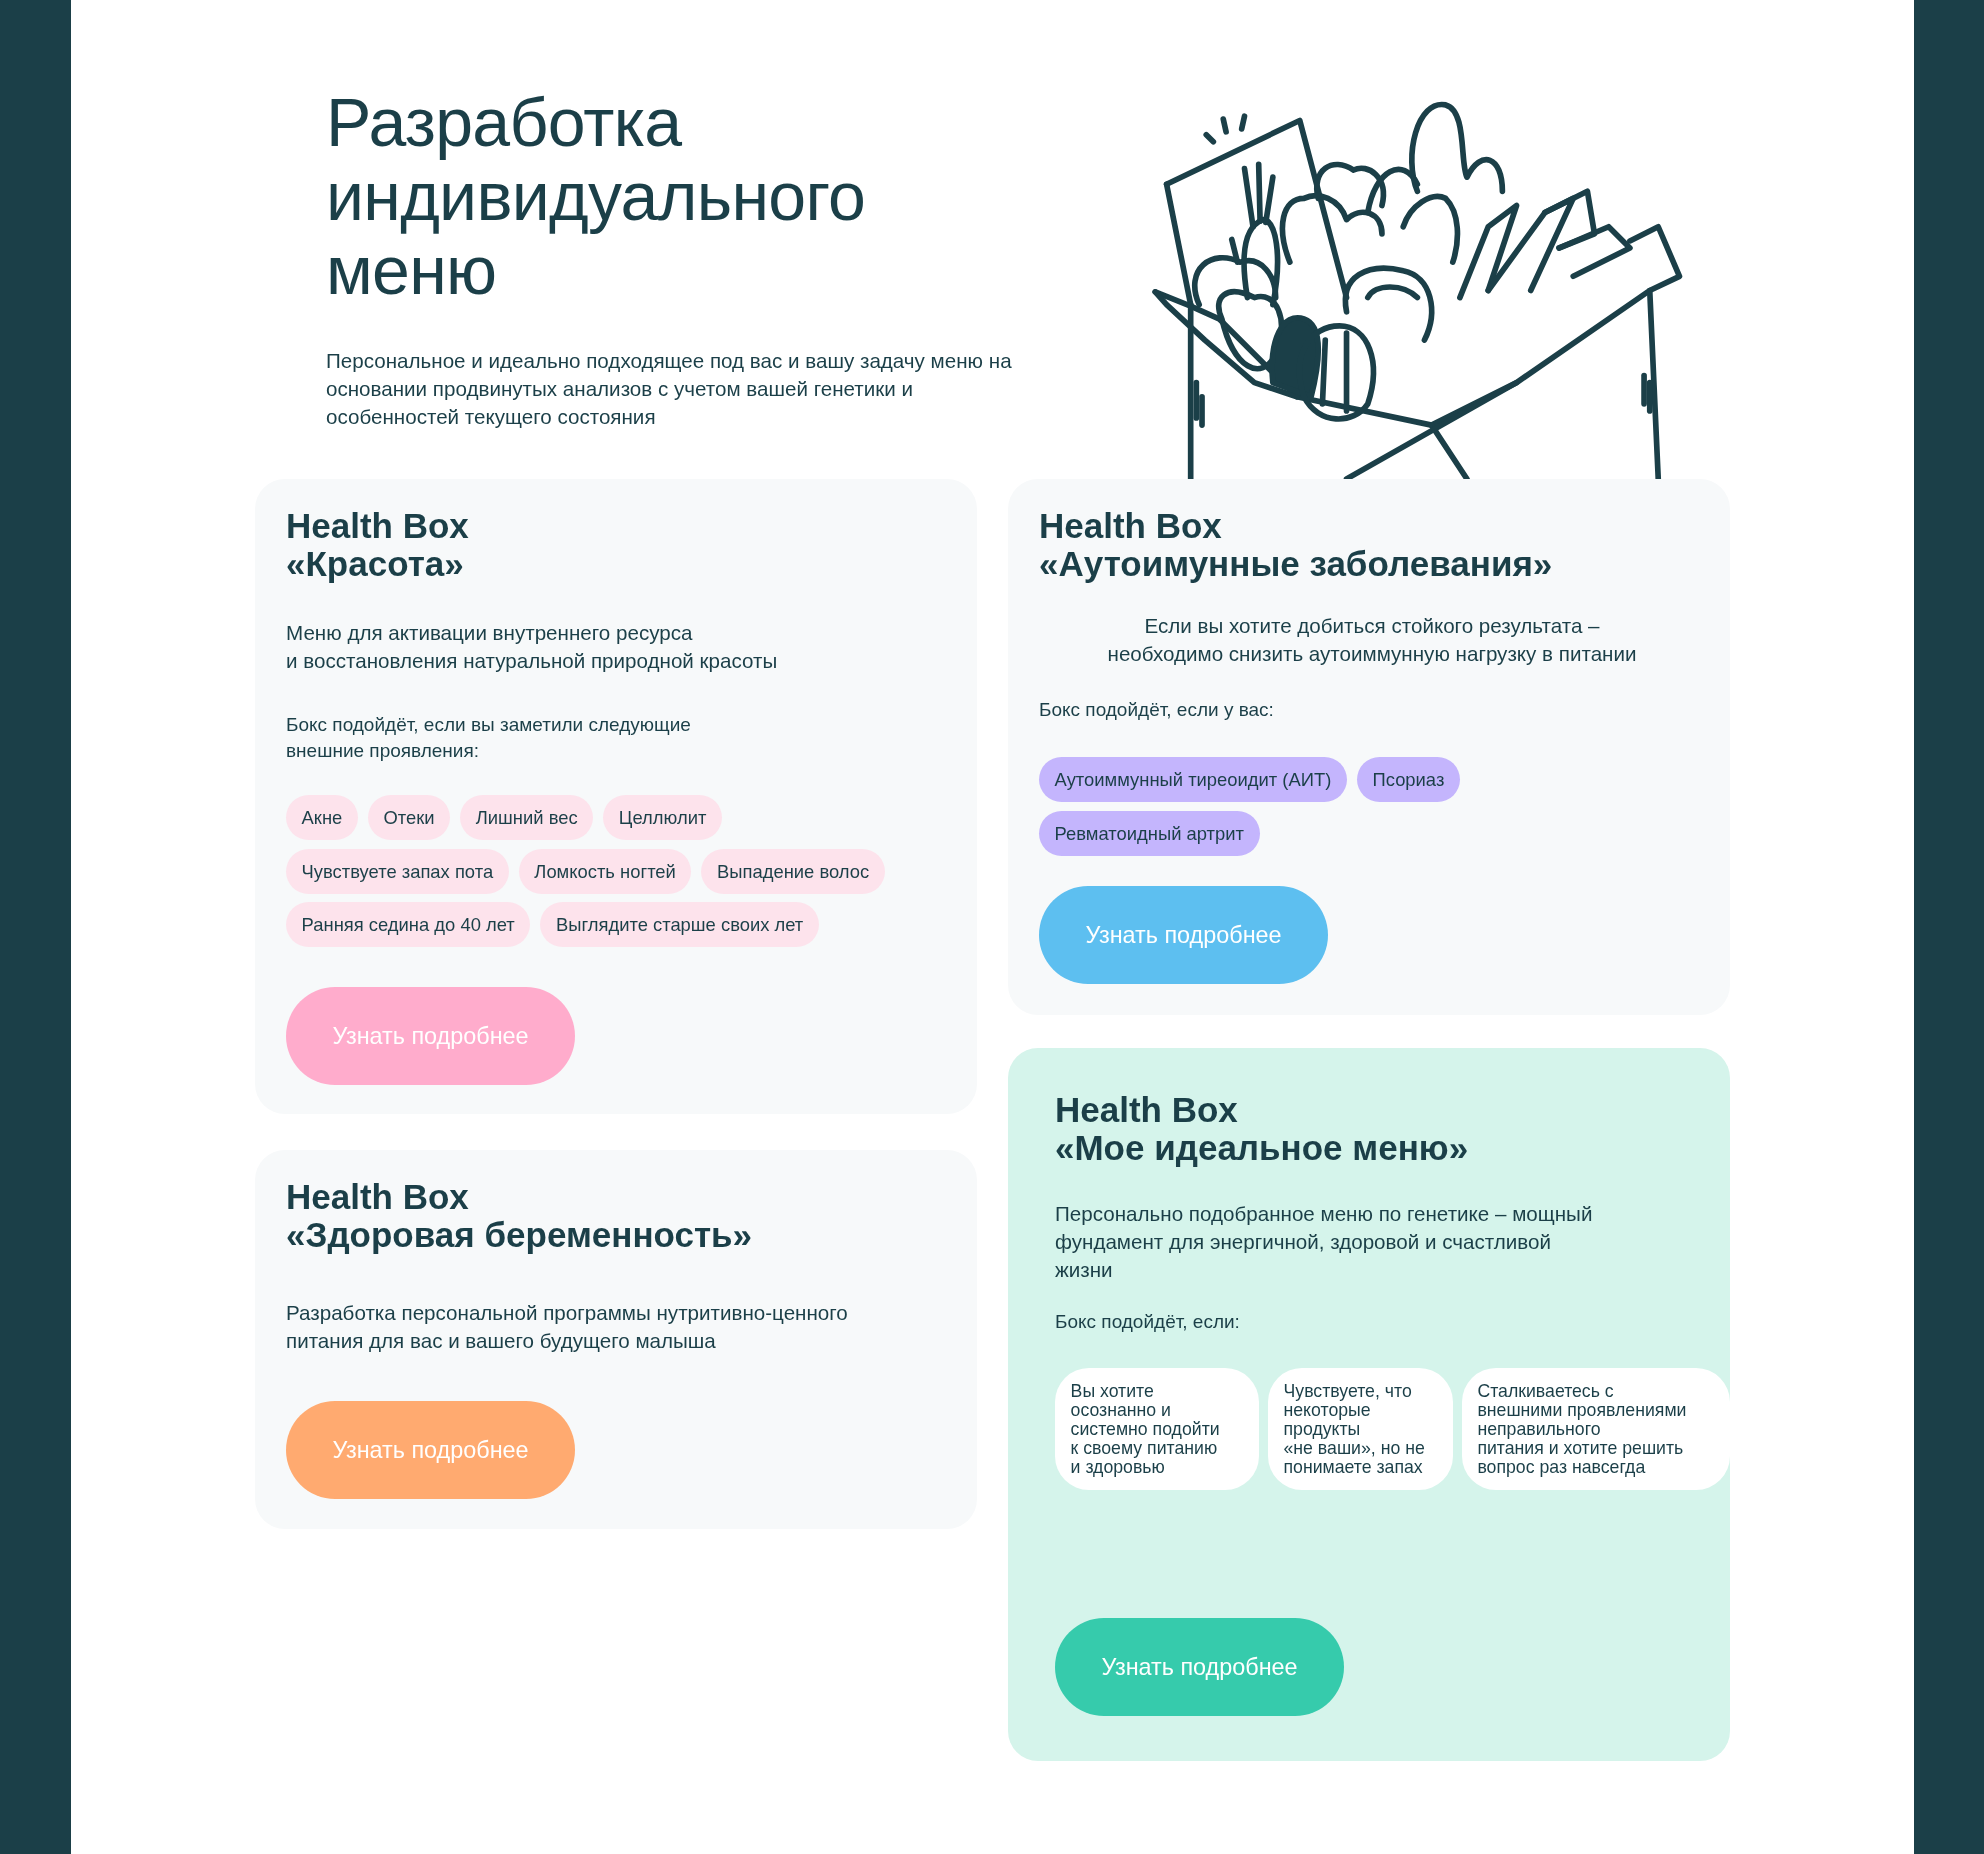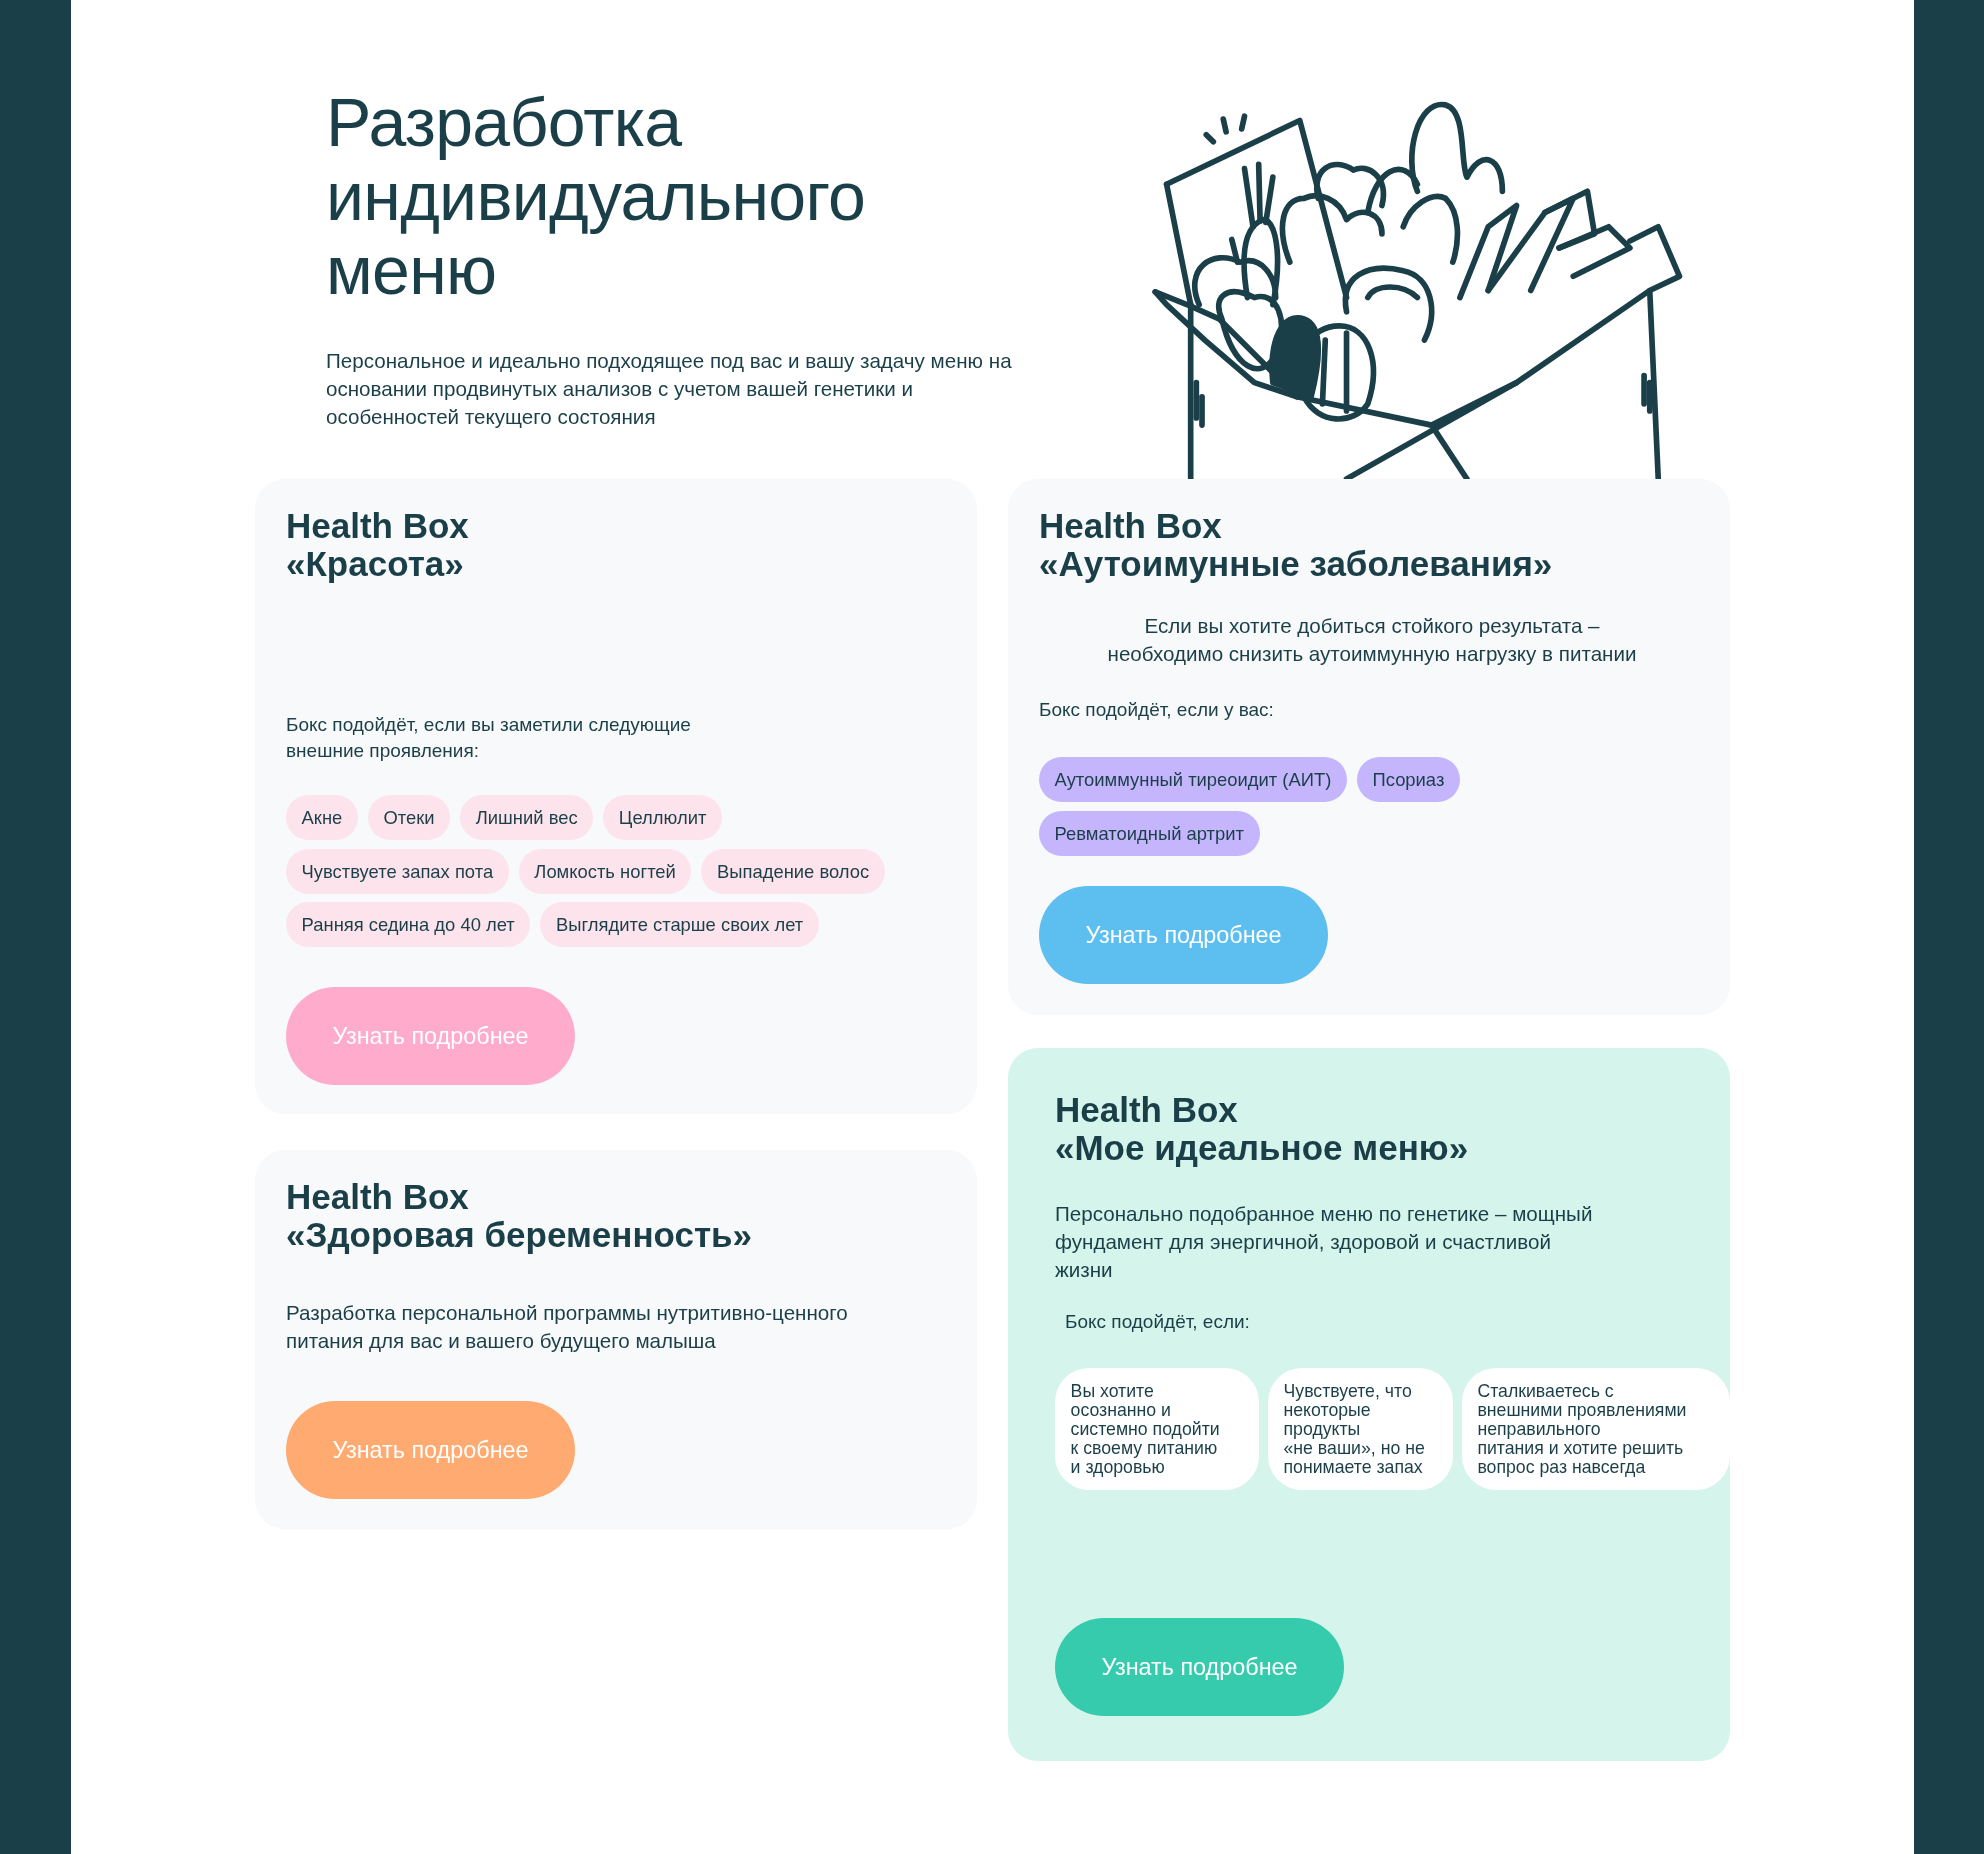--- a/index.html
+++ b/index.html
@@ -163,20 +163,22 @@
       <path d="M580 180 L640 150 L650 210 L600 230"></path>
       <path d="M600 230 L670 200 L700 230 L620 270"></path>
     </svg>
   </div>
 
   <div class="card" style="left:184px; top:479px; width:722px; height:635px;">
     <div style="position:absolute; left:31px; top:28px;">
       <h2 class="card-title">Health Box
 «Красота»</h2>
     </div>
+    <p class="card-desc" style="position:absolute; left:31px; top:140px; width:652px;">Меню для активации внутреннего ресурса
+и восстановления натуральной природной красоты</p>
     <p class="card-label" style="position:absolute; left:31px; top:233px; width:652px;">Бокс подойдёт, если вы заметили следующие
 внешние проявления:</p>
     <div class="tags" style="position:absolute; left:31px; top:316px; width:652px;">
       <span class="tag pink">Акне</span>
       <span class="tag pink">Отеки</span>
       <span class="tag pink">Лишний вес</span>
       <span class="tag pink">Целлюлит</span>
       <span class="tag pink">Чувствуете запах пота</span>
       <span class="tag pink">Ломкость ногтей</span>
       <span class="tag pink">Выпадение волос</span>
@@ -213,21 +215,21 @@
   </div>
 
   <div class="card" style="left:937px; top:1048px; width:722px; height:713px; background:#d5f4eb;">
     <div style="position:absolute; left:47px; top:43px;">
       <h2 class="card-title">Health Box
 «Мое идеальное меню»</h2>
     </div>
     <p class="card-desc" style="position:absolute; left:47px; top:152px; width:652px;">Персонально подобранное меню по генетике – мощный
 фундамент для энергичной, здоровой и счастливой
 жизни</p>
-    <p class="card-label" style="position:absolute; left:47px; top:261px; width:652px;margin-left:10px;">Бокс подойдёт, если:</p>
+    <p class="card-label" style="position:absolute; left:47px; top:261px; width:652px;">Бокс подойдёт, если:</p>
     <div class="pill-list" style="position:absolute; left:47px; top:320px;">
       <div class="pill">Вы хотите осознанно и системно подойти
 к своему питанию и здоровью</div>
       <div class="pill">Чувствуете, что некоторые продукты
 «не ваши», но не понимаете запах</div>
       <div class="pill">Сталкиваетесь с внешними проявлениями неправильного
 питания и хотите решить вопрос раз навсегда</div>
     </div>
     <button class="btn" style="position:absolute; left:47px; top:570px; background:#36cbac;">Узнать подробнее</button>
   </div>

